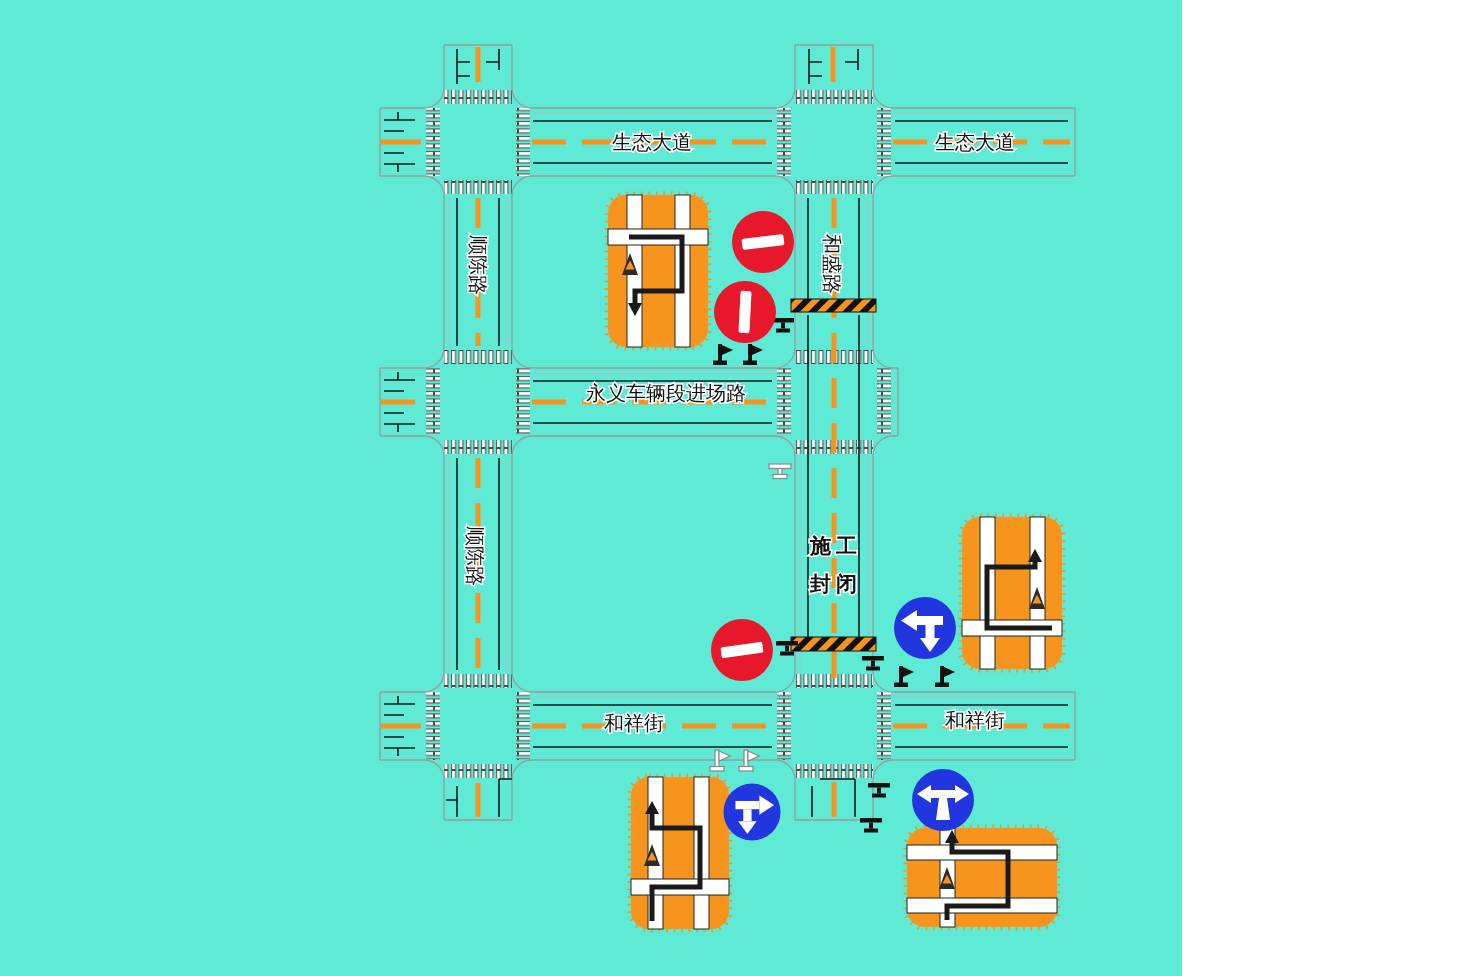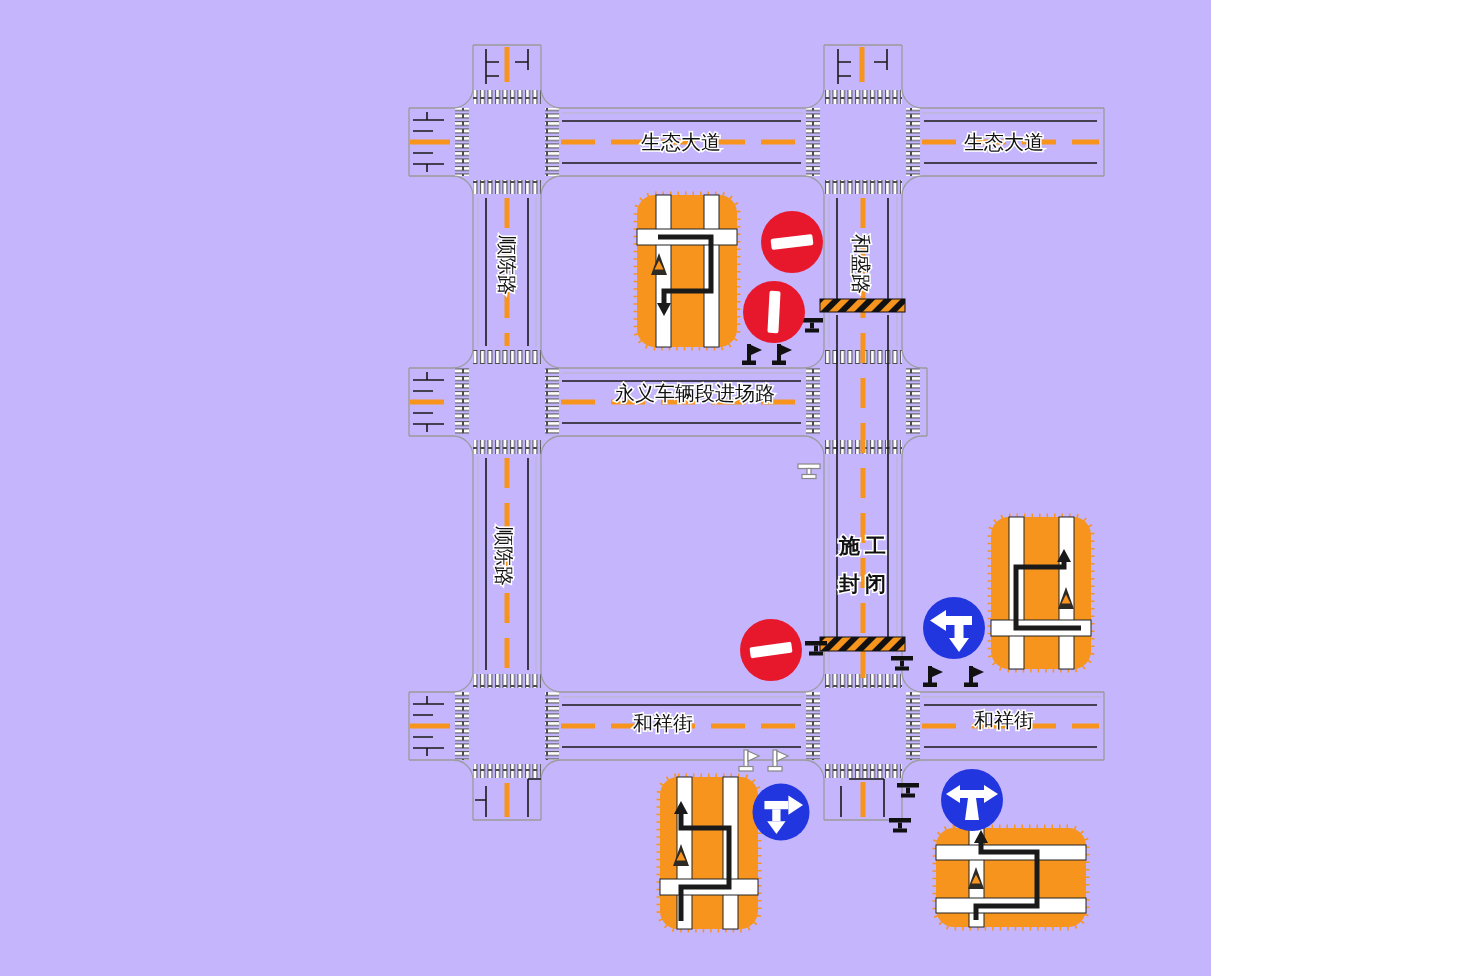--- a/index.html
+++ b/index.html
@@ -1,16 +1,16 @@
 <!DOCTYPE html>
 <html><head>
 <meta charset="utf-8">
 <style>
   html,body{margin:0;padding:0;background:#fff;}
-  .canvas{position:relative;width:1182px;height:976px;background:#c4b5fd;overflow:hidden;padding-left:29px;}
+  .canvas{position:relative;width:1182px;height:976px;background:#5eead4;overflow:hidden;}
   svg{display:block;}
   text{font-family:"Liberation Sans","DejaVu Sans",sans-serif;}
   .rlabel{font-size:20px;fill:#111;stroke:#fff;stroke-width:3px;paint-order:stroke;text-anchor:middle;}
   .closure{font-size:21px;font-weight:bold;letter-spacing:5px;fill:#111;stroke:#fff;stroke-width:3px;paint-order:stroke;text-anchor:middle;}
 </style>
 </head>
 <body>
 
 <div class="canvas">
 <svg width="1470" height="976" viewBox="0 0 1470 976">

